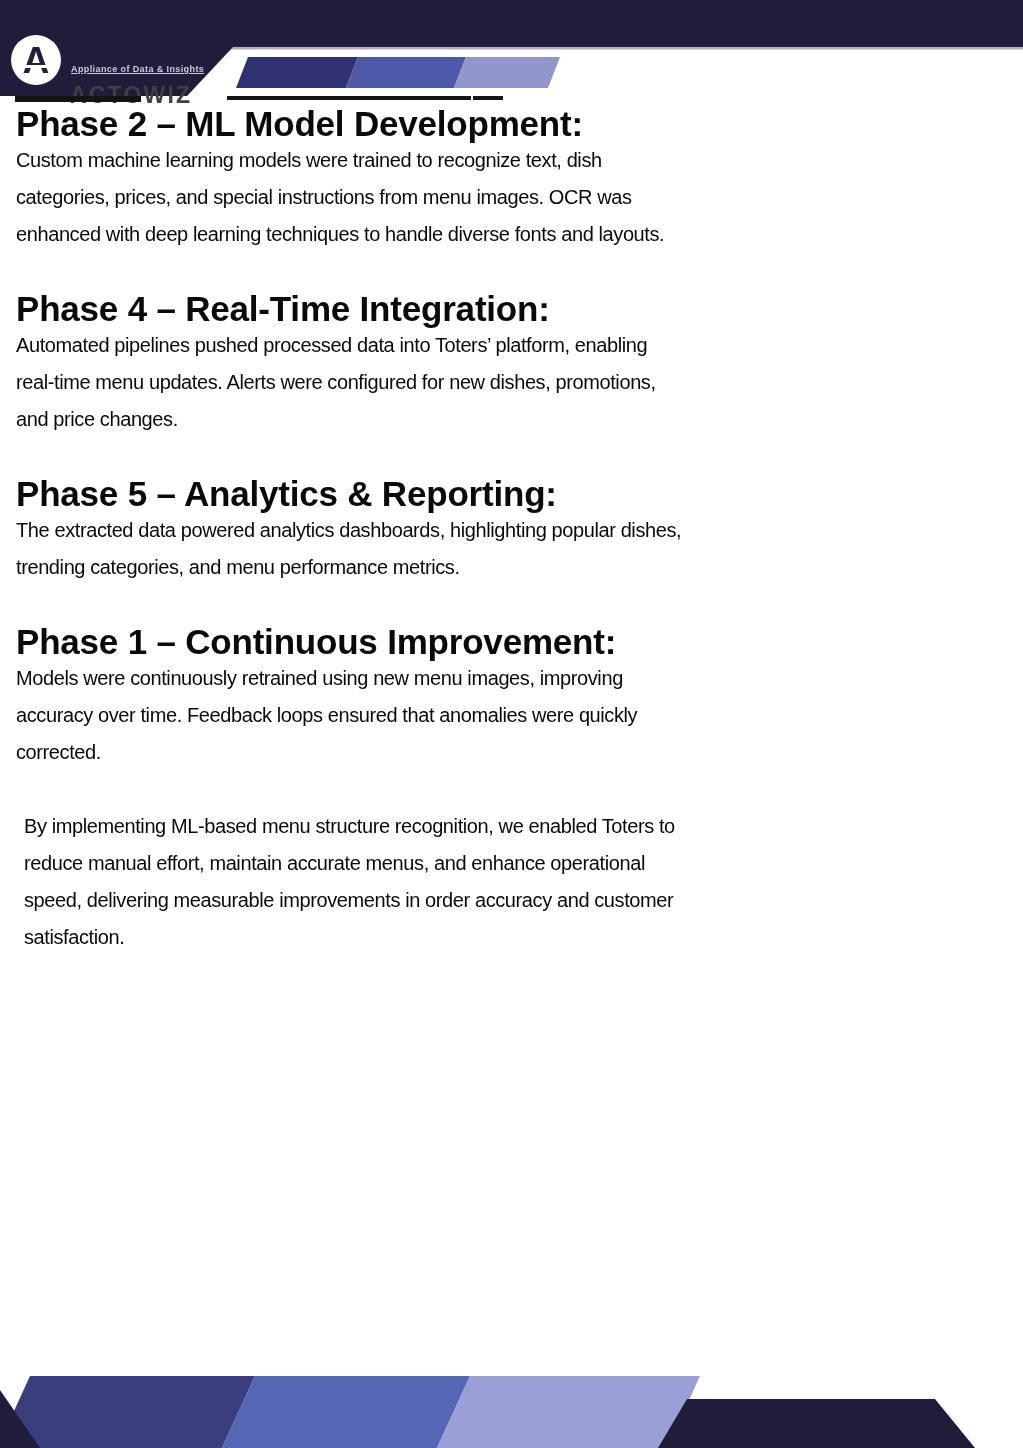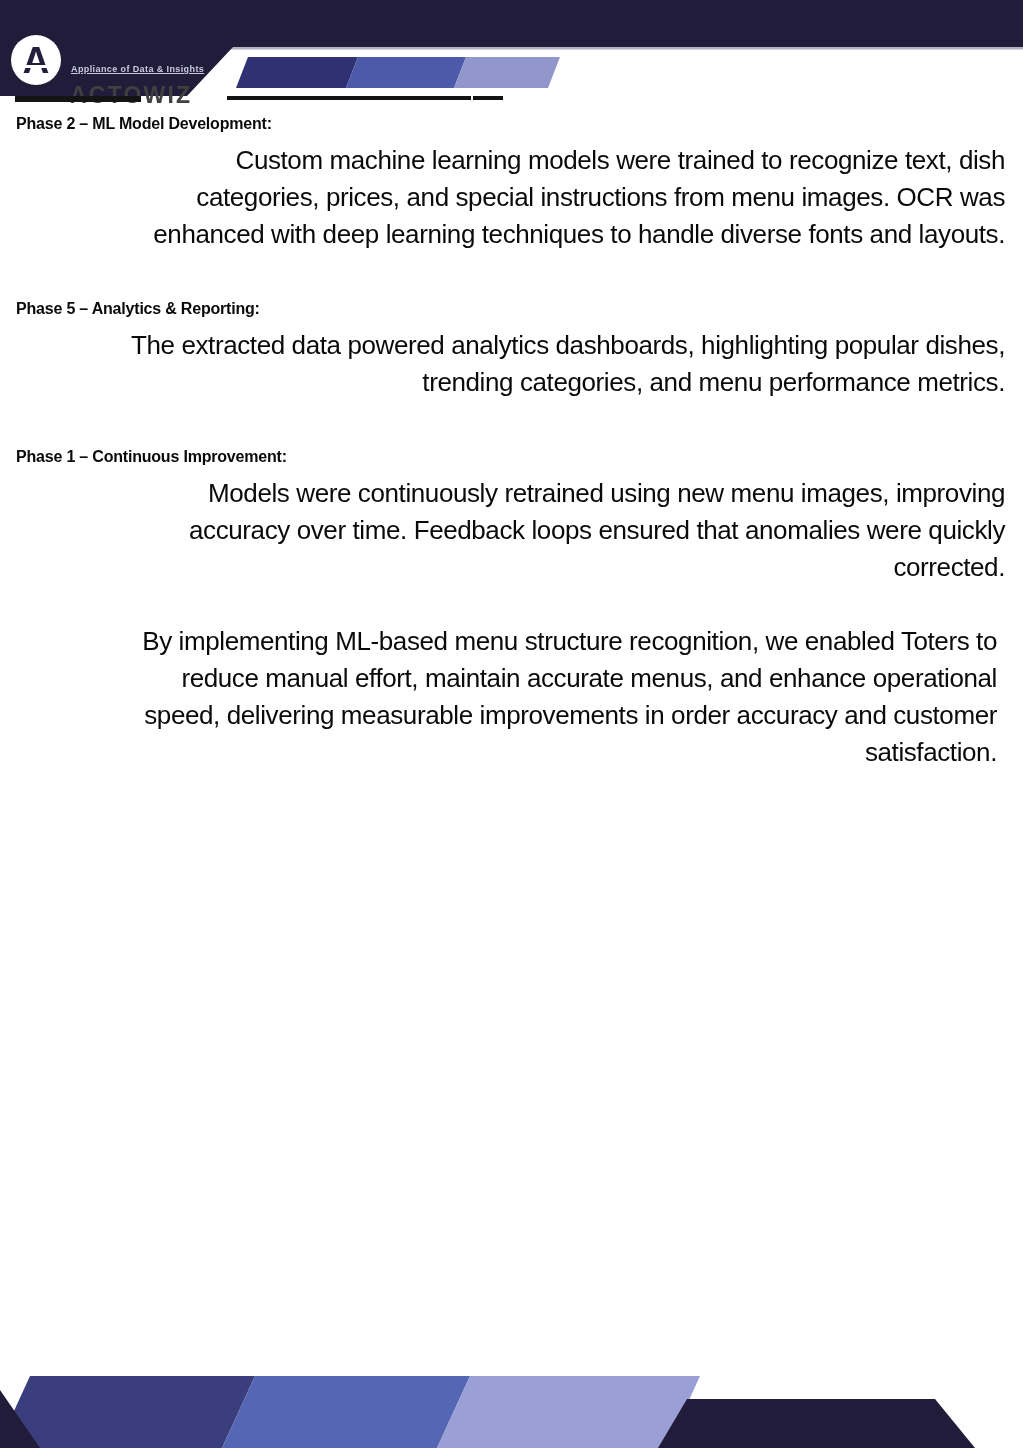--- a/index.html
+++ b/index.html
@@ -83,32 +83,31 @@
   
   .content {
     position: absolute;
     top: 97px; left: 0; right: 0;
     padding: 8px 18px 0 16px;
     color: #0a0a0a;
   }
   .content section { margin: 0 0 37px 0; }
   .content h2 {
     margin: 0;
-    font-size: 16px;
+    font-size: 35px;
     line-height: 37px;
     font-weight: 700;
     letter-spacing: -0.2px;
   }
   .content p {
     margin: 0;
-    font-size: 26px;
+    font-size: 20px;
     line-height: 37px;
     letter-spacing: -0.4px;
     white-space: pre-line;
-    text-align: right;
   }
   .content p.closing { margin: 8px; }
   
   .footer-svg {
     position: absolute;
     left: 0; bottom: 0;
     width: 1023px; height: 78px;
     display: block;
   }
 </style>
@@ -144,20 +143,26 @@
   <main class="content">
     <section>
       <h2>Phase 2 – ML Model Development:</h2>
       <p>Custom machine learning models were trained to recognize text, dish
 categories, prices, and special instructions from menu images. OCR was
 enhanced with deep learning techniques to handle diverse fonts and layouts.</p>
     </section>
     <section>
     </section>
     <section>
+      <h2>Phase 4 – Real-Time Integration:</h2>
+      <p>Automated pipelines pushed processed data into Toters’ platform, enabling
+real-time menu updates. Alerts were configured for new dishes, promotions,
+and price changes.</p>
+    </section>
+    <section>
       <h2>Phase 5 – Analytics &amp; Reporting:</h2>
       <p>The extracted data powered analytics dashboards, highlighting popular dishes,
 trending categories, and menu performance metrics.</p>
     </section>
     <section>
       <h2>Phase 1 – Continuous Improvement:</h2>
       <p>Models were continuously retrained using new menu images, improving
 accuracy over time. Feedback loops ensured that anomalies were quickly
 corrected.</p>
     </section>

